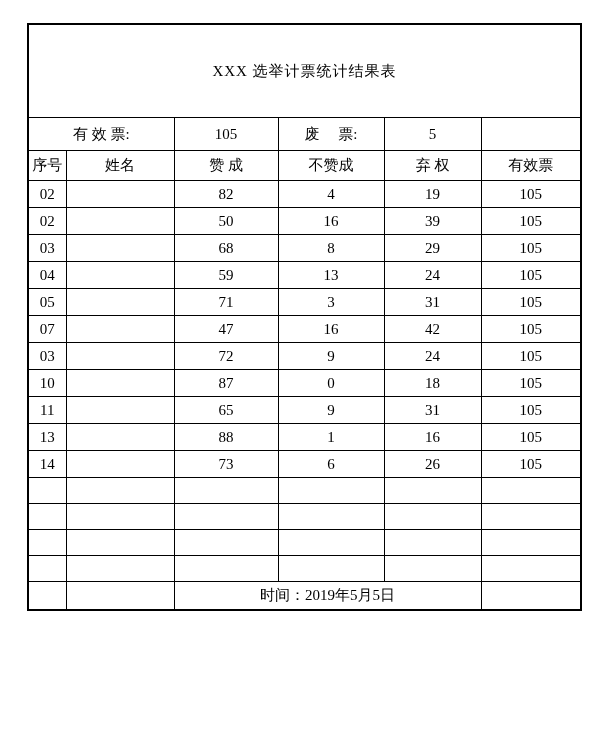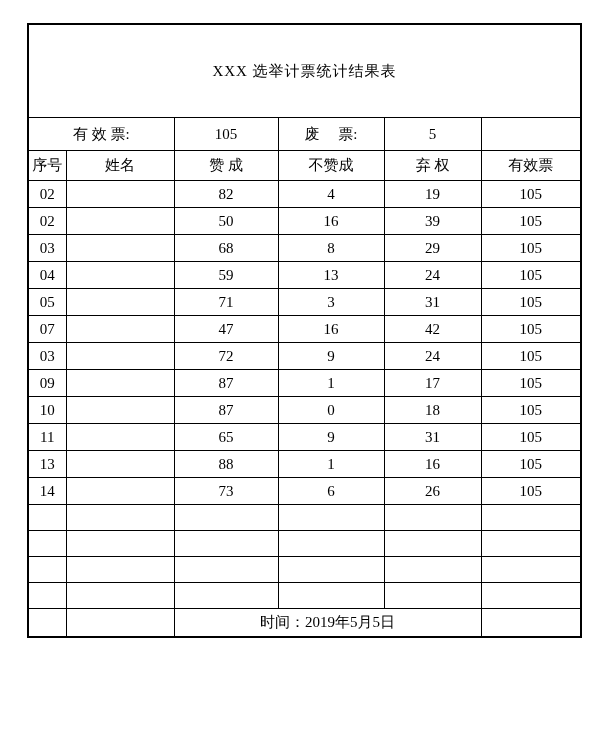--- a/index.html
+++ b/index.html
@@ -140,28 +140,20 @@
         </tr>
         <tr class="data-row">
           <td>03</td>
           <td></td>
           <td>72</td>
           <td>9</td>
           <td>24</td>
           <td>105</td>
         </tr>
         <tr class="data-row">
-          <td>09</td>
-          <td></td>
-          <td>87</td>
-          <td>1</td>
-          <td>17</td>
-          <td>105</td>
-        </tr>
-        <tr class="data-row">
           <td>10</td>
           <td></td>
           <td>87</td>
           <td>0</td>
           <td>18</td>
           <td>105</td>
         </tr>
         <tr class="data-row">
           <td>11</td>
           <td></td>

